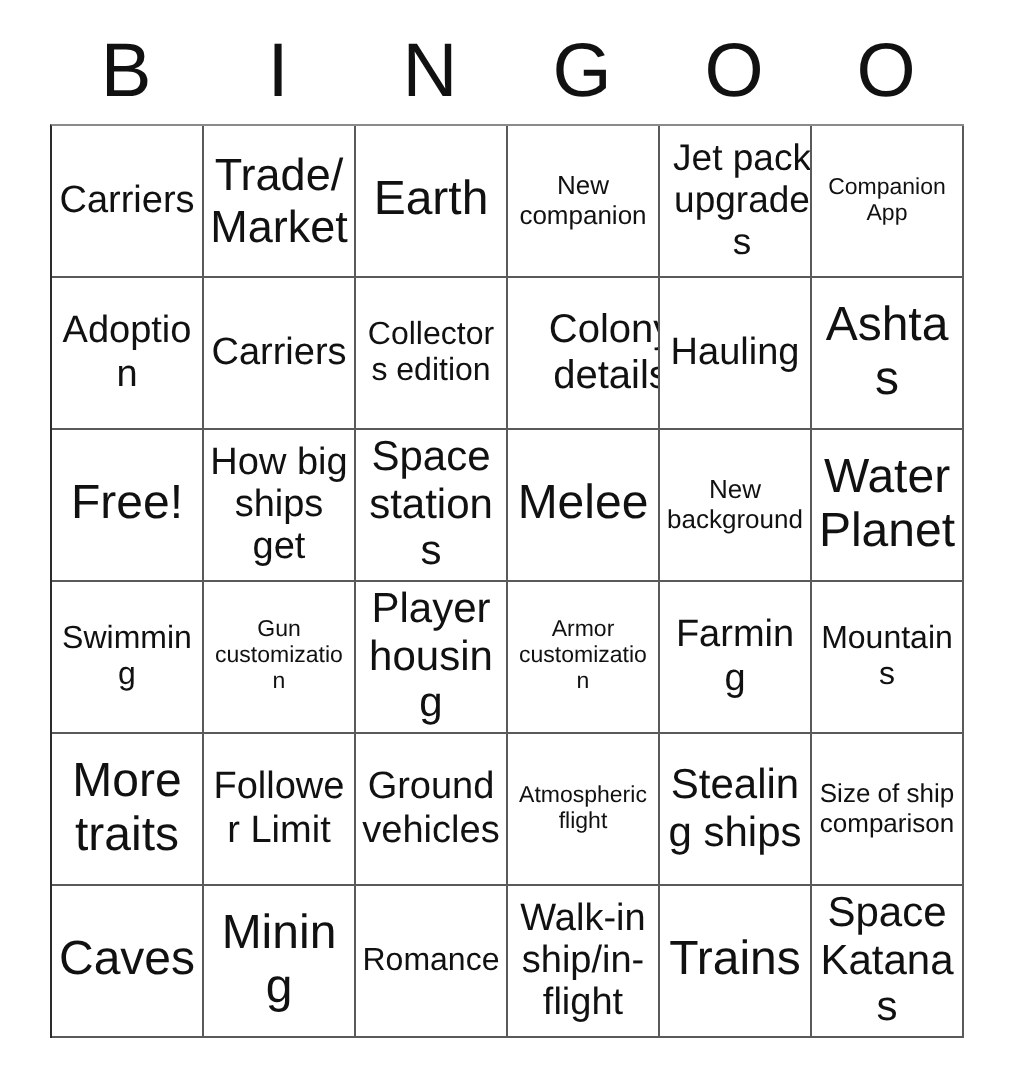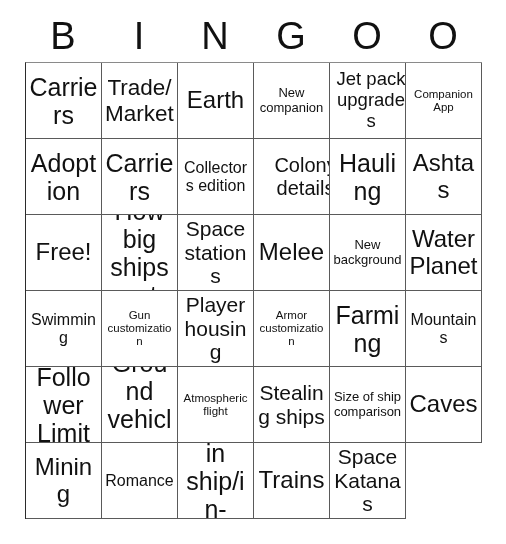--- a/index.html
+++ b/index.html
@@ -65,21 +65,21 @@
     line-height: 1.12;
     color: #111111;
     word-wrap: break-word;
     overflow-wrap: break-word;
     hyphens: none;
   }
   
   .fs-xxl .cell-text { font-size: 24px; }
   .fs-xl  .cell-text { font-size: 24px; }
   .fs-lg  .cell-text { font-size: 21px; }
-  .fs-md  .cell-text { font-size: 25px; }
+  .fs-md  .cell-text { font-size: 19px; }
   .fs-sm  .cell-text { font-size: 16px; }
   .fs-xs  .cell-text { font-size: 13px; }
   .fs-xxs .cell-text { font-size: 11.5px; }
 </style>
 </head>
 <body>
 
 <div id="bingo-card">
 
   <div id="bingo-header">
@@ -157,20 +157,23 @@
       </div>
       <div class="bingo-cell fs-xxs">
         <span class="cell-text">Armor customization</span>
       </div>
       <div class="bingo-cell fs-md">
         <span class="cell-text">Farming</span>
       </div>
       <div class="bingo-cell fs-sm">
         <span class="cell-text">Mountains</span>
       </div>
+      <div class="bingo-cell fs-xxl">
+        <span class="cell-text">More traits</span>
+      </div>
       <div class="bingo-cell fs-md">
         <span class="cell-text">Follower Limit</span>
       </div>
       <div class="bingo-cell fs-md">
         <span class="cell-text">Ground vehicles</span>
       </div>
       <div class="bingo-cell fs-xxs">
         <span class="cell-text">Atmospheric flight</span>
       </div>
       <div class="bingo-cell fs-lg">

